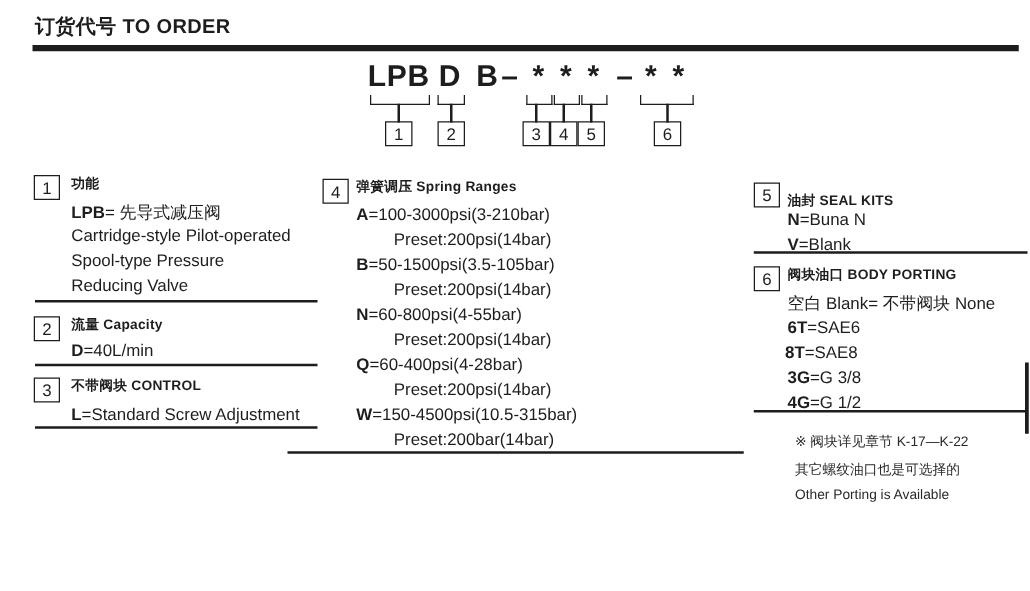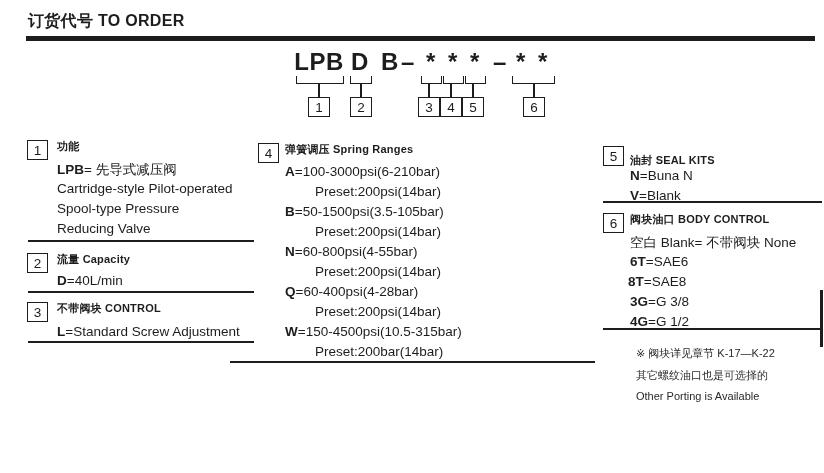--- a/index.html
+++ b/index.html
@@ -88,21 +88,21 @@
 <div>
   <div class="abs secbox" style="left:27px;top:302px">3</div>
   <div class="abs sectitle" style="left:57px;top:301px">不带阀块 CONTROL</div>
   <div class="abs bodyline" style="left:57px;top:324px"><span class="bk">L</span><span>=Standard Screw Adjustment</span></div>
 </div>
 <div class="abs sep" style="left:28px;top:341px;width:226px"></div>
 
 <div>
   <div class="abs secbox" style="left:258px;top:143px">4</div>
   <div class="abs sectitle" style="left:285px;top:142px">弹簧调压 Spring Ranges</div>
-  <div class="abs bodyline" style="left:285px;top:164px"><span class="bk">A</span><span>=100-3000psi(6-210bar)</span></div>
+  <div class="abs bodyline" style="left:285px;top:164px"><span class="bk">A</span><span>=100-3000psi(3-210bar)</span></div>
   <div class="abs bodyline" style="left:315px;top:184px"><span>Preset:200psi(14bar)</span></div>
   <div class="abs bodyline" style="left:285px;top:204px"><span class="bk">B</span><span>=50-1500psi(3.5-105bar)</span></div>
   <div class="abs bodyline" style="left:315px;top:224px"><span>Preset:200psi(14bar)</span></div>
   <div class="abs bodyline" style="left:285px;top:244px"><span class="bk">N</span><span>=60-800psi(4-55bar)</span></div>
   <div class="abs bodyline" style="left:315px;top:264px"><span>Preset:200psi(14bar)</span></div>
   <div class="abs bodyline" style="left:285px;top:284px"><span class="bk">Q</span><span>=60-400psi(4-28bar)</span></div>
   <div class="abs bodyline" style="left:315px;top:304px"><span>Preset:200psi(14bar)</span></div>
   <div class="abs bodyline" style="left:285px;top:324px"><span class="bk">W</span><span>=150-4500psi(10.5-315bar)</span></div>
   <div class="abs bodyline" style="left:315px;top:344px"><span>Preset:200bar(14bar)</span></div>
 </div>
@@ -111,21 +111,21 @@
 <div>
   <div class="abs secbox" style="left:603px;top:146px">5</div>
   <div class="abs sectitle" style="left:630px;top:153px">油封 SEAL KITS</div>
   <div class="abs bodyline" style="left:630px;top:168px"><span class="bk">N</span><span>=Buna N</span></div>
   <div class="abs bodyline" style="left:630px;top:188px"><span class="bk">V</span><span>=Blank</span></div>
 </div>
 <div class="abs sep" style="left:603px;top:201px;width:219px"></div>
 
 <div>
   <div class="abs secbox" style="left:603px;top:213px">6</div>
-  <div class="abs sectitle" style="left:630px;top:212px">阀块油口 BODY CONTROL</div>
+  <div class="abs sectitle" style="left:630px;top:212px">阀块油口 BODY PORTING</div>
   <div class="abs bodyline" style="left:630px;top:234px"><span>空白 Blank= 不带阀块 None</span></div>
   <div class="abs bodyline" style="left:630px;top:254px"><span class="bk">6T</span><span>=SAE6</span></div>
   <div class="abs bodyline" style="left:628px;top:274px"><span class="bk">8T</span><span>=SAE8</span></div>
   <div class="abs bodyline" style="left:630px;top:294px"><span class="bk">3G</span><span>=G 3/8</span></div>
   <div class="abs bodyline" style="left:630px;top:314px"><span class="bk">4G</span><span>=G 1/2</span></div>
 </div>
 <div class="abs sep" style="left:603px;top:328px;width:219px"></div>
 
 <div>
   <div class="abs noteline" style="left:636px;top:346px">※ 阀块详见章节 K-17—K-22</div>

